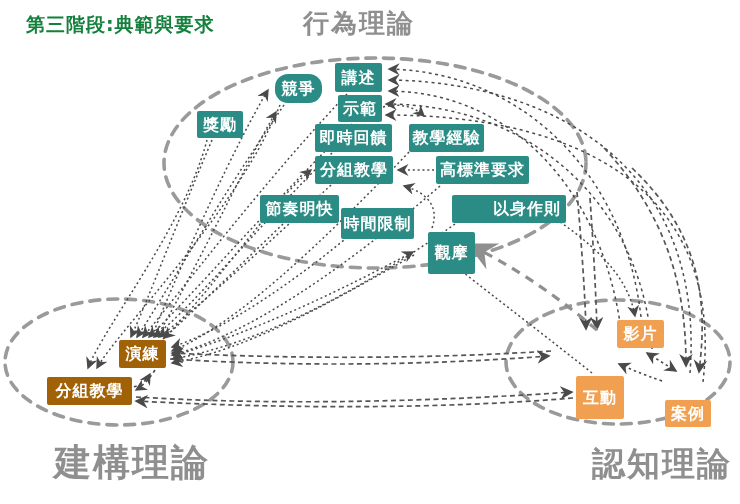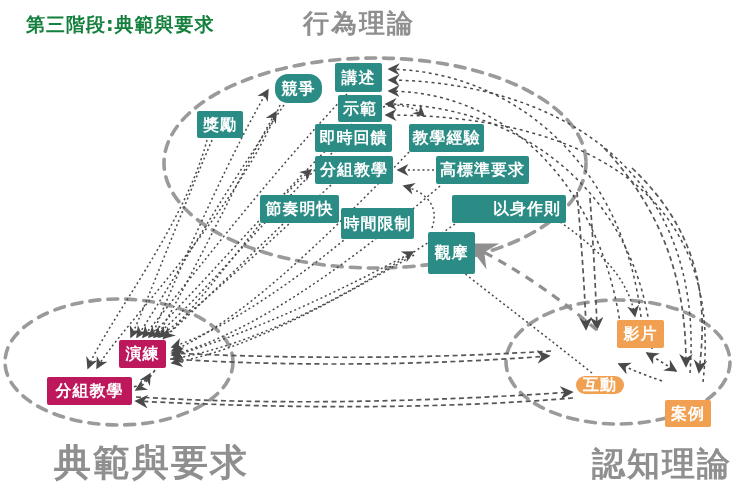--- a/index.html
+++ b/index.html
@@ -3,21 +3,21 @@
 <meta charset="utf-8">
 <style>
   html,body{margin:0;padding:0;background:#ffffff;}
   #stage{position:relative;width:740px;height:504px;background:#ffffff;overflow:hidden;
          font-family:"DejaVu Sans","Liberation Sans",sans-serif;}
   #stage svg{position:absolute;left:0;top:0;}
   .node{position:absolute;display:flex;align-items:center;justify-content:center;
         color:#ffffff;font-weight:bold;font-size:16px;line-height:1;
         letter-spacing:1px;border-radius:2px;white-space:nowrap;z-index:3;}
   .teal{background:#2a8c84;}
-  .red{background:#be185d;}
+  .red{background:#a16207;}
   .orange{background:#f0a050;}
   .cluster-title{position:absolute;color:#8f8f8f;font-weight:bold;z-index:2;
         letter-spacing:2px;white-space:nowrap;}
   #main-title{position:absolute;left:26px;top:12px;color:#15803d;font-weight:bold;
         font-size:19px;letter-spacing:1px;z-index:4;}
   .t-behavior{left:303px;top:6px;font-size:26px;}
   .t-construct{left:54px;top:438px;font-size:37px;}
   .t-cognitive{left:592px;top:442px;font-size:33px;}
 </style>
 </head>
@@ -106,36 +106,36 @@
     </g>
 
     <g fill="none" stroke="#4a4a4a" stroke-width="1.6" stroke-dasharray="2.5 3">
       <path d="M 647,353 L 676,371" marker-end="url(#ah)" marker-start="url(#ah)"></path>
       <path d="M 662,381 C 642,374 630,369 619,364" marker-end="url(#ah)"></path>
     </g>
   </svg>
 
   <div id="main-title">第三階段:典範與要求</div>
   <div class="cluster-title t-behavior">行為理論</div>
-  <div class="cluster-title t-construct">典範與要求</div>
+  <div class="cluster-title t-construct">建構理論</div>
   <div class="cluster-title t-cognitive">認知理論</div>
 
   <div class="node teal" style="left:197px;top:111px;width:46px;height:27px;">獎勵</div>
   <div class="node teal" style="left:275px;top:74px;width:47px;height:29px;border-radius:13px;">競爭</div>
   <div class="node teal" style="left:335px;top:63px;width:47px;height:29px;">講述</div>
   <div class="node teal" style="left:338px;top:95px;width:44px;height:27px;">示範</div>
   <div class="node teal" style="left:315px;top:124px;width:77px;height:28px;">即時回饋</div>
   <div class="node teal" style="left:409px;top:124px;width:75px;height:28px;">教學經驗</div>
   <div class="node teal" style="left:315px;top:156px;width:78px;height:28px;">分組教學</div>
   <div class="node teal" style="left:436px;top:156px;width:93px;height:28px;">高標準要求</div>
   <div class="node teal" style="left:260px;top:195px;width:79px;height:28px;">節奏明快</div>
   <div class="node teal" style="left:341px;top:208px;width:73px;height:31px;">時間限制</div>
   <div class="node teal" style="left:452px;top:195px;width:78px;height:28px;padding-left:36px;">以身作則</div>
   <div class="node teal" style="left:418px;top:232px;width:47px;height:42px;margin-left:10px;">觀摩</div>
 
   <div class="node red" style="left:119px;top:340px;width:47px;height:28px;">演練</div>
   <div class="node red" style="left:47px;top:377px;width:85px;height:28px;">分組教學</div>
 
   <div class="node orange" style="left:617px;top:320px;width:47px;height:28px;">影片</div>
-  <div class="node orange" style="left:576px;top:376px;width:48px;height:18px;border-radius:11px;">互動</div>
+  <div class="node orange" style="left:576px;top:376px;width:48px;height:43px;">互動</div>
   <div class="node orange" style="left:665px;top:376px;width:46px;height:27px;margin-top:24px;">案例</div>
 
 </div>
 
 </body></html>

